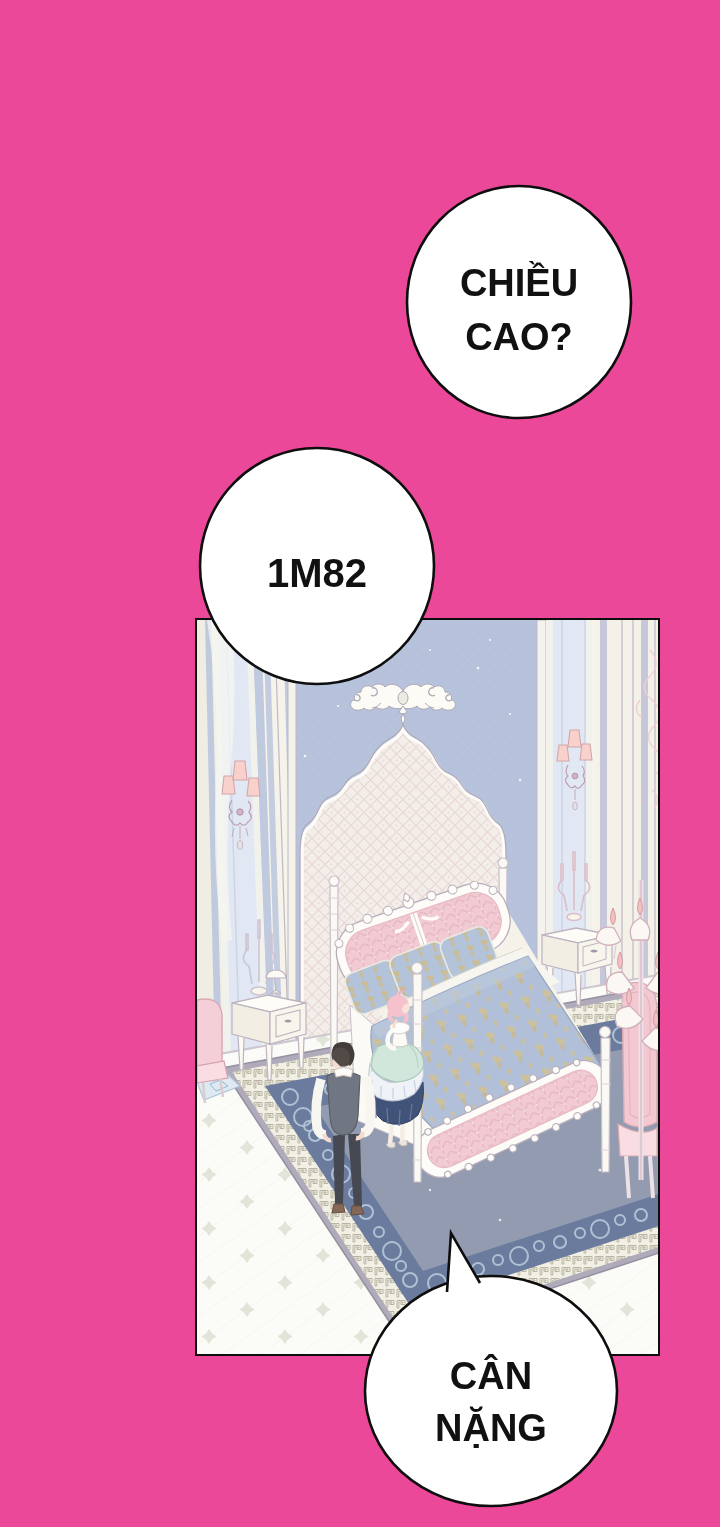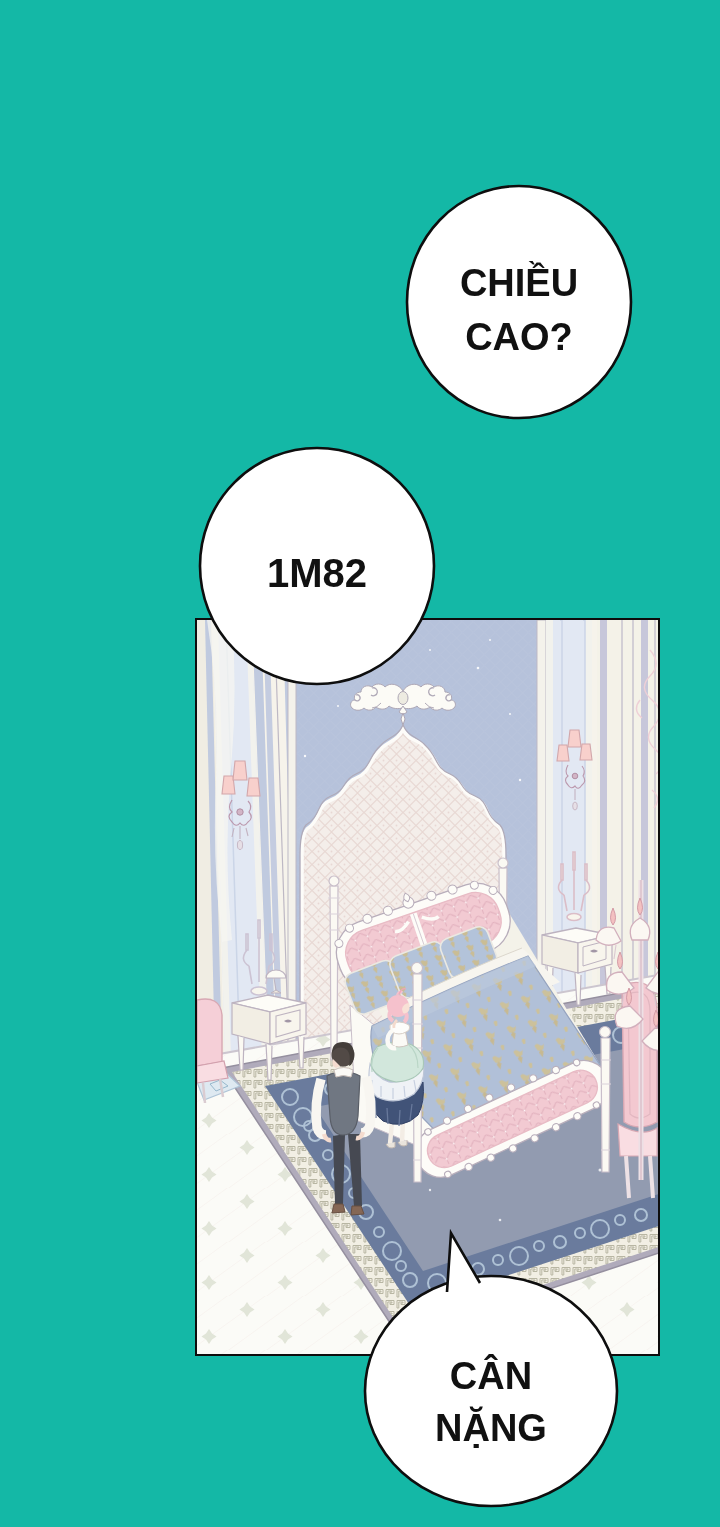--- a/index.html
+++ b/index.html
@@ -1,16 +1,16 @@
 <!DOCTYPE html>
 <html><head>
 <meta charset="utf-8">
 <style>
 html,body{margin:0;padding:0;background:#ffffff;}
-#page{position:relative;width:720px;height:1527px;background:#14b8a6;overflow:hidden;font-family:"Liberation Sans",sans-serif;}
+#page{position:relative;width:720px;height:1527px;background:#ec4899;overflow:hidden;font-family:"Liberation Sans",sans-serif;}
 svg{position:absolute;left:0;top:0;}
 </style>
 </head>
 <body>
 <div id="page">
 <svg width="720" height="1527" viewBox="0 0 720 1527">
 <defs>
 <clipPath id="panelclip">
           <rect x="197" y="620" width="461" height="734"></rect>
         </clipPath>

